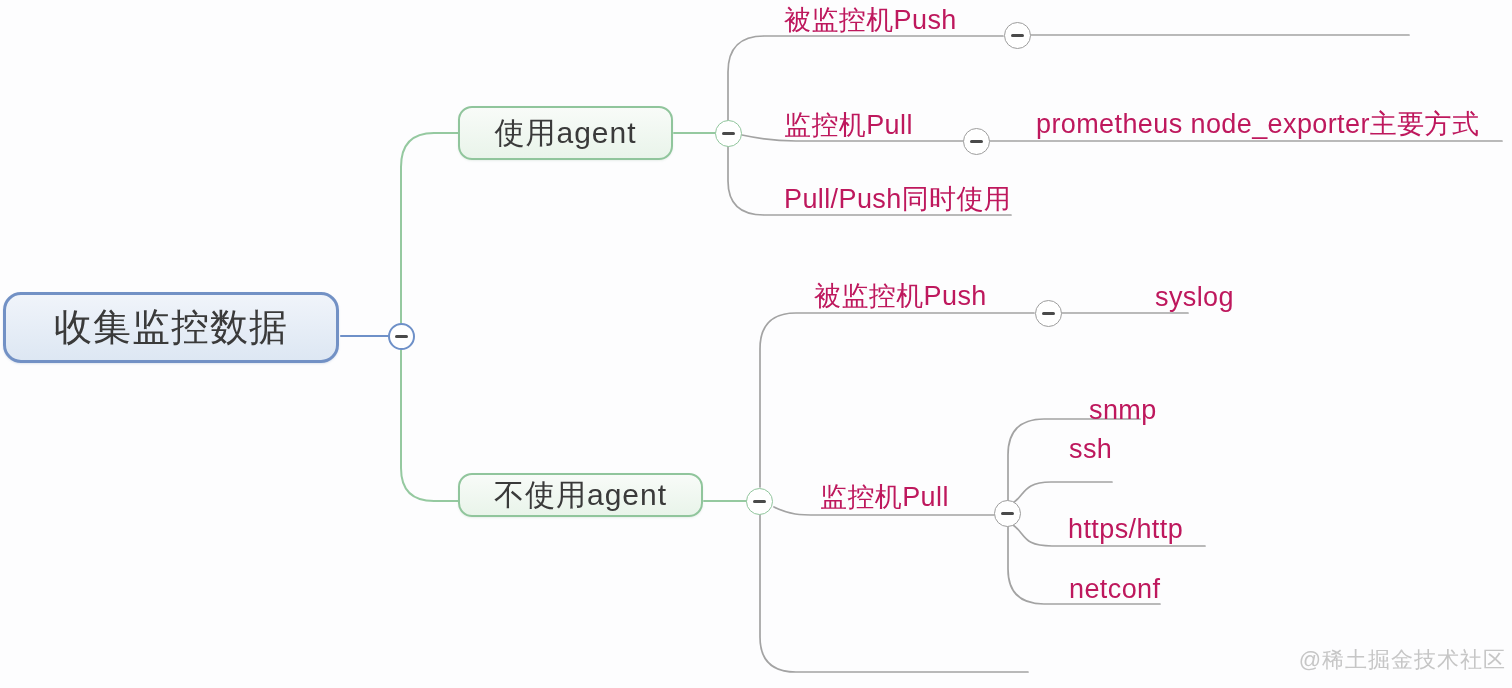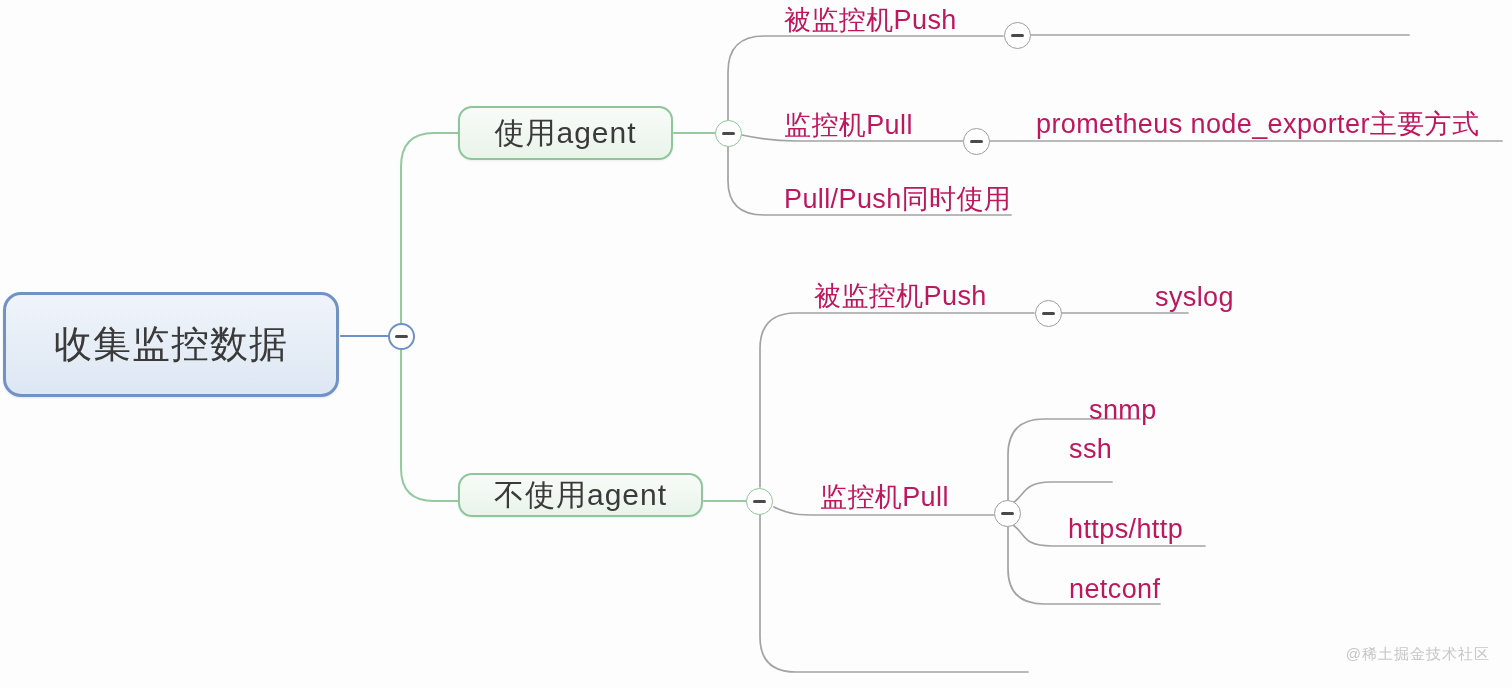--- a/index.html
+++ b/index.html
@@ -21,21 +21,21 @@
     position: absolute;
     box-sizing: border-box;
     display: flex;
     align-items: center;
     justify-content: center;
     white-space: nowrap;
     color: #3a3a3a;
     cursor: default;
   }
   #root-node {
-    left: 3px; top: 292px; width: 336px; height: 105px;
+    left: 3px; top: 292px; width: 336px; height: 71px;
     border: 3px solid #7291c5; border-radius: 18px;
     background: linear-gradient(180deg, #f0f4fa 0%, #dde7f3 100%);
     font-size: 38px; letter-spacing: 1px;
     box-shadow: 0 1px 2px rgba(90,120,170,0.18);
   }
   .branch-node {
     border: 2.5px solid #90c59c; border-radius: 14px;
     background: linear-gradient(180deg, #f8fbf8 0%, #e9f4ea 100%);
     font-size: 30px; letter-spacing: 1px;
     box-shadow: 0 1px 2px rgba(120,160,130,0.15);
@@ -62,22 +62,22 @@
     display: flex; align-items: center; justify-content: center;
     cursor: pointer;
   }
   .toggle.blue  { border: 2px solid #6e90c8; }
   .toggle.green { border: 1.8px solid #90c59c; }
   .toggle.gray  { border: 1.6px solid #9d9d9d; }
   .minus { width: 13px; height: 3px; background: #4a4a4a; border-radius: 1.5px; }
 
   #watermark {
     position: absolute;
-    right: 22px; top: 645px;
-    font-size: 15px;
+    right: 6px; top: 645px;
+    font-size: 22px;
     color: #c6c6c6;
     letter-spacing: 1px;
   }
 </style>
 </head>
 <body>
 
 <div id="canvas">
 
   <svg class="wires" width="1512" height="688" viewBox="0 0 1512 688">

